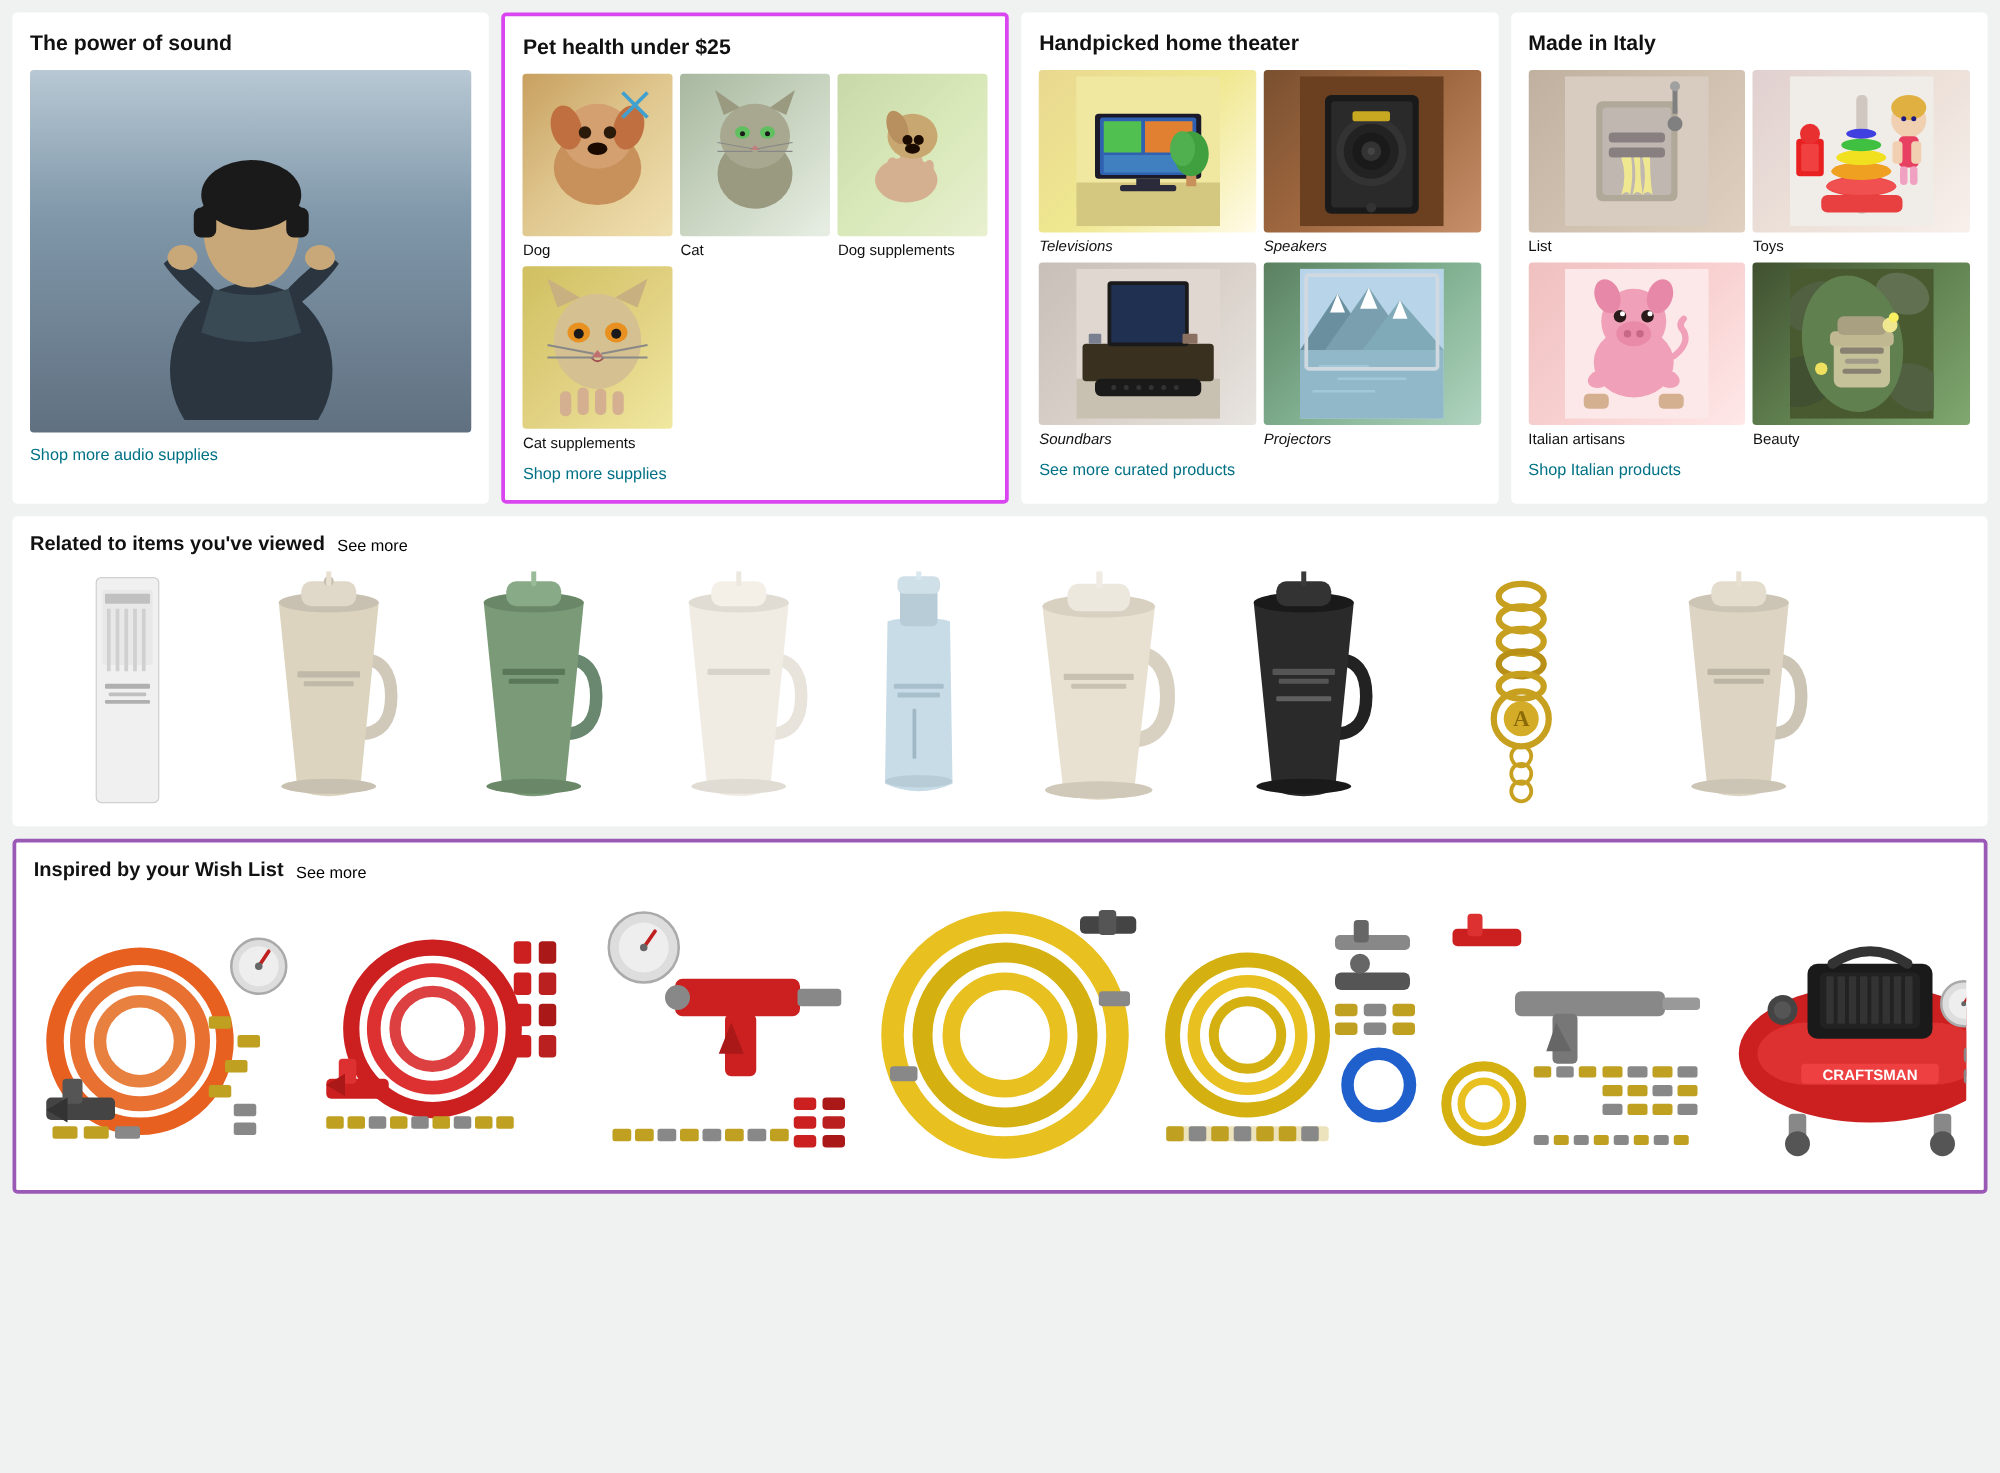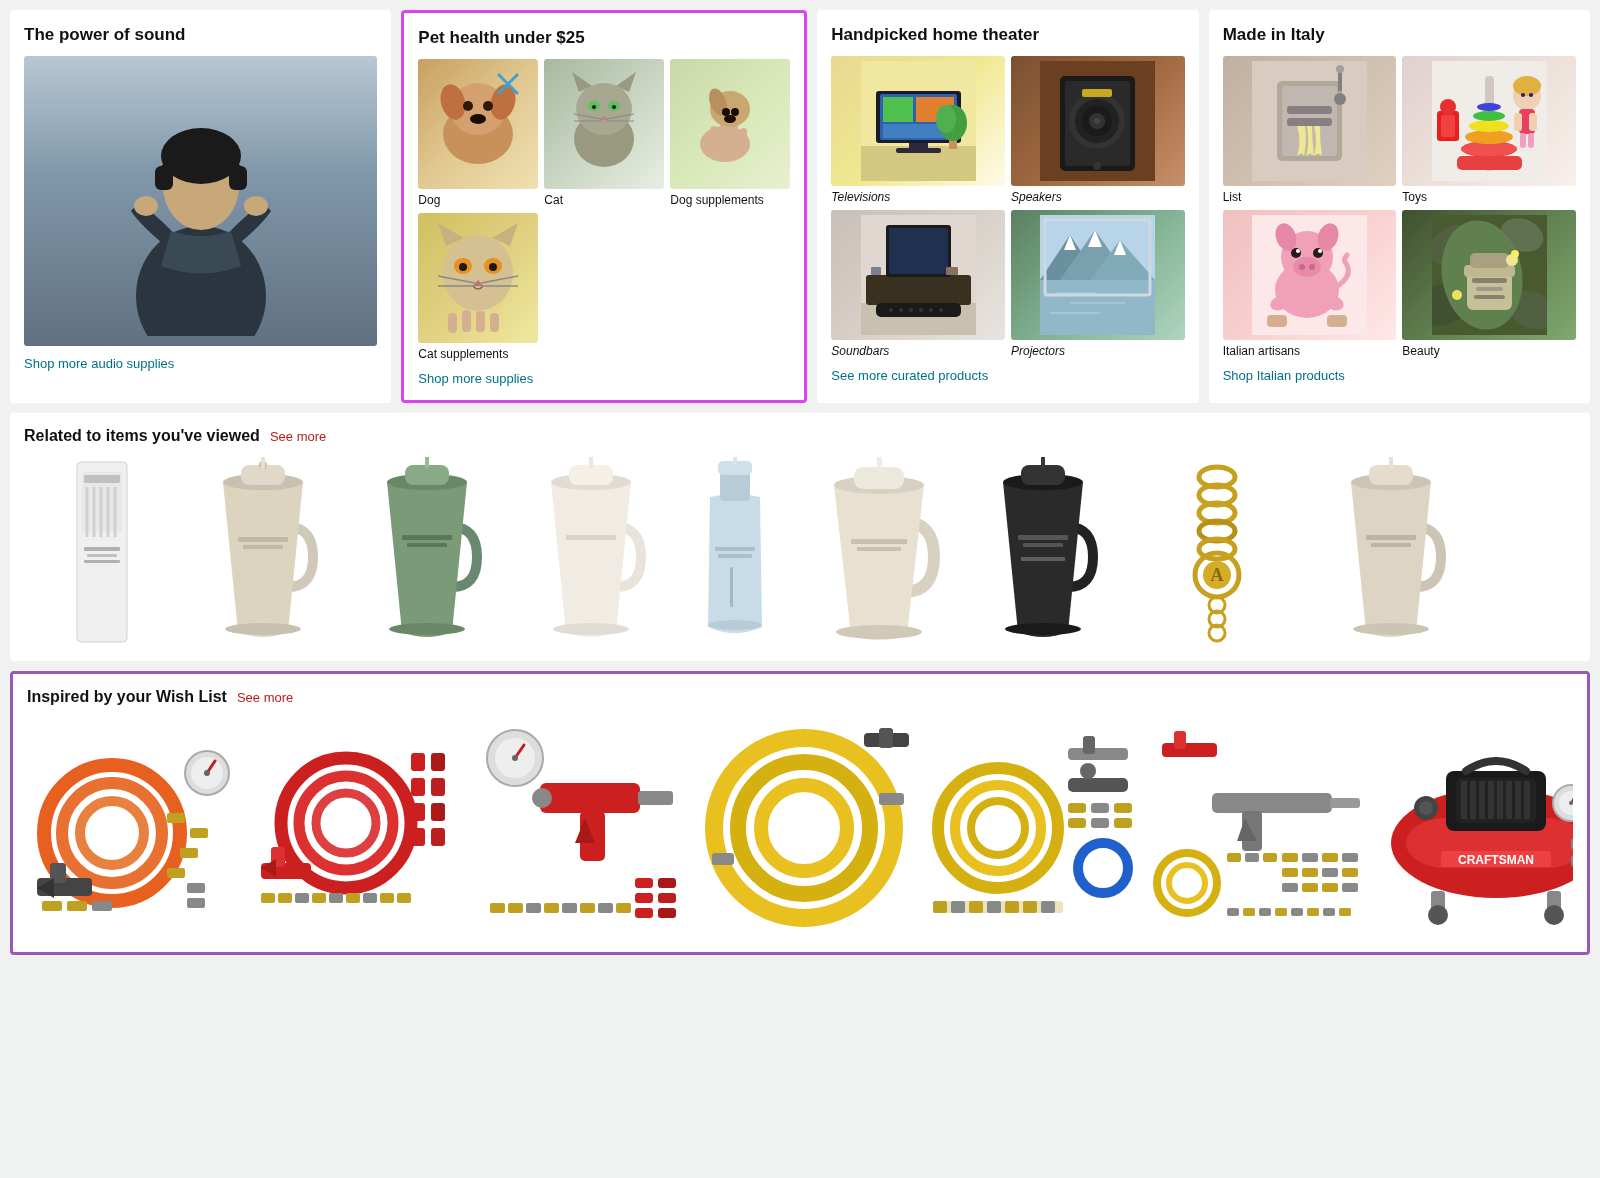--- a/index.html
+++ b/index.html
@@ -142,21 +142,21 @@
       gap: 10px;
       margin-bottom: 12px;
     }
 
     .section-title {
       font-size: 16px;
       font-weight: 700;
     }
 
     .see-more-link {
-      color: #b91c1c;
+      color: #000000;
       cursor: pointer;
       font-size: 13px;
       text-decoration: none;
     }
 
     .products-row {
       display: flex;
       gap: 4px;
       overflow: hidden;
     }

